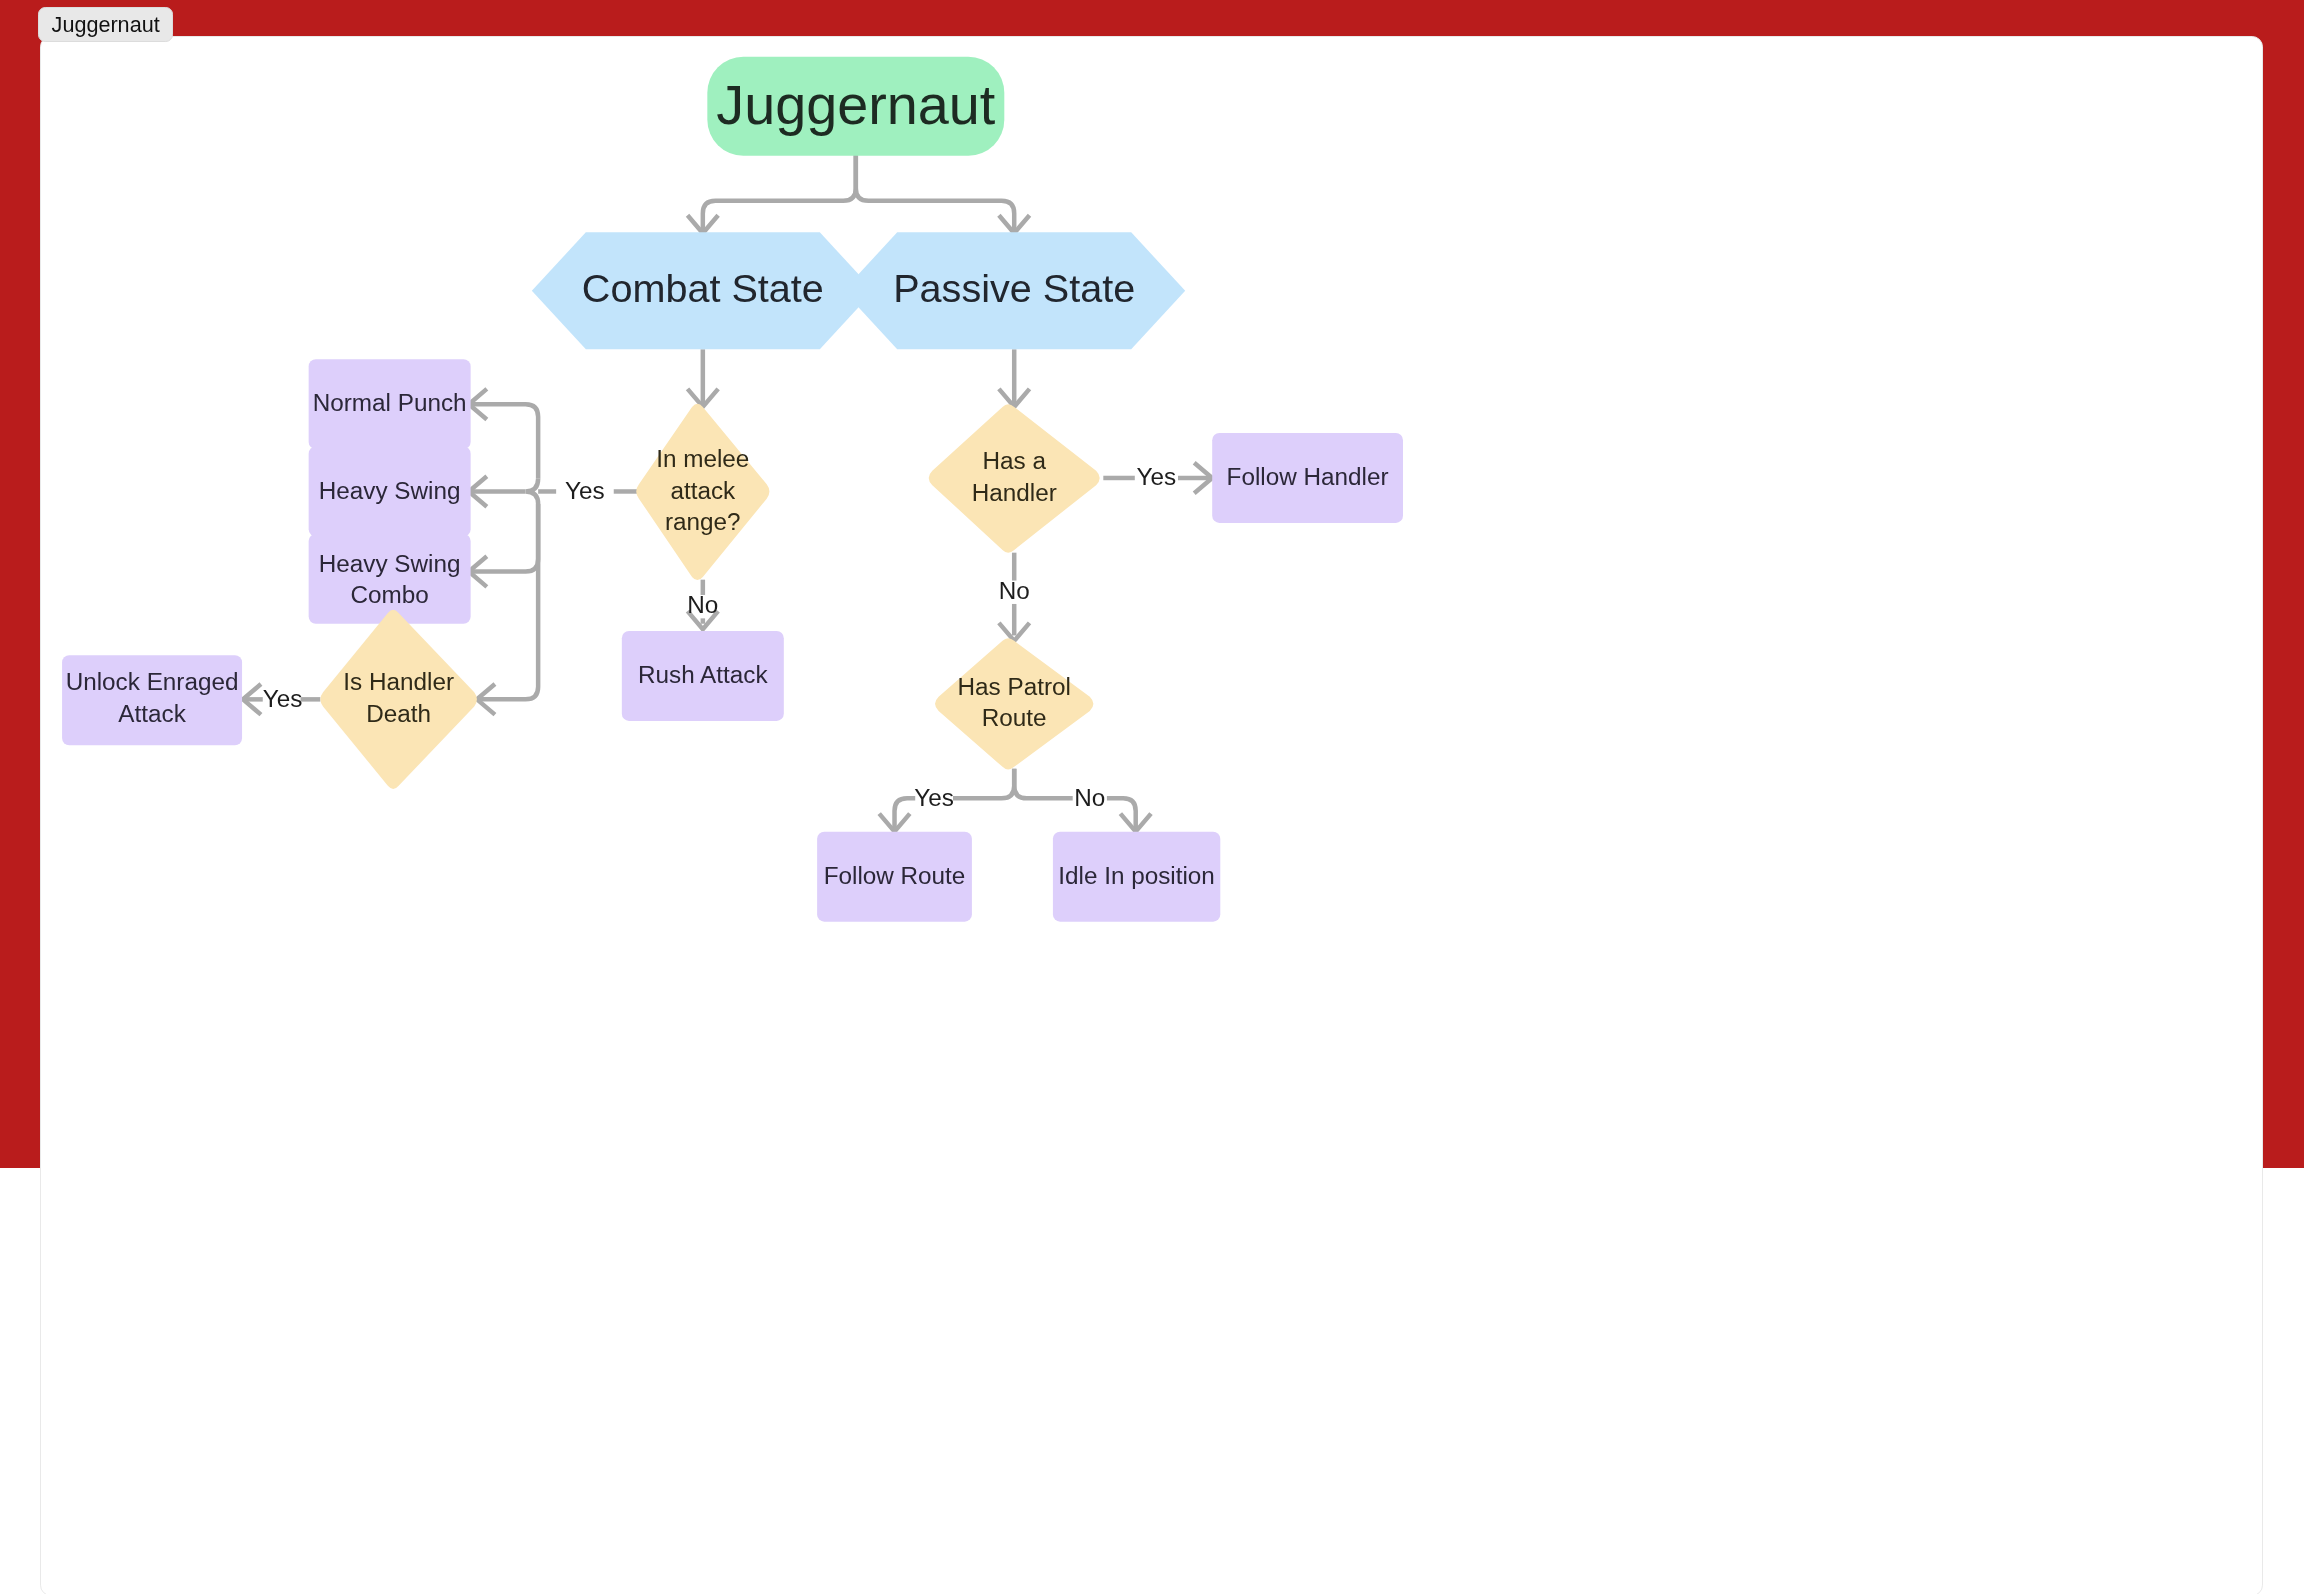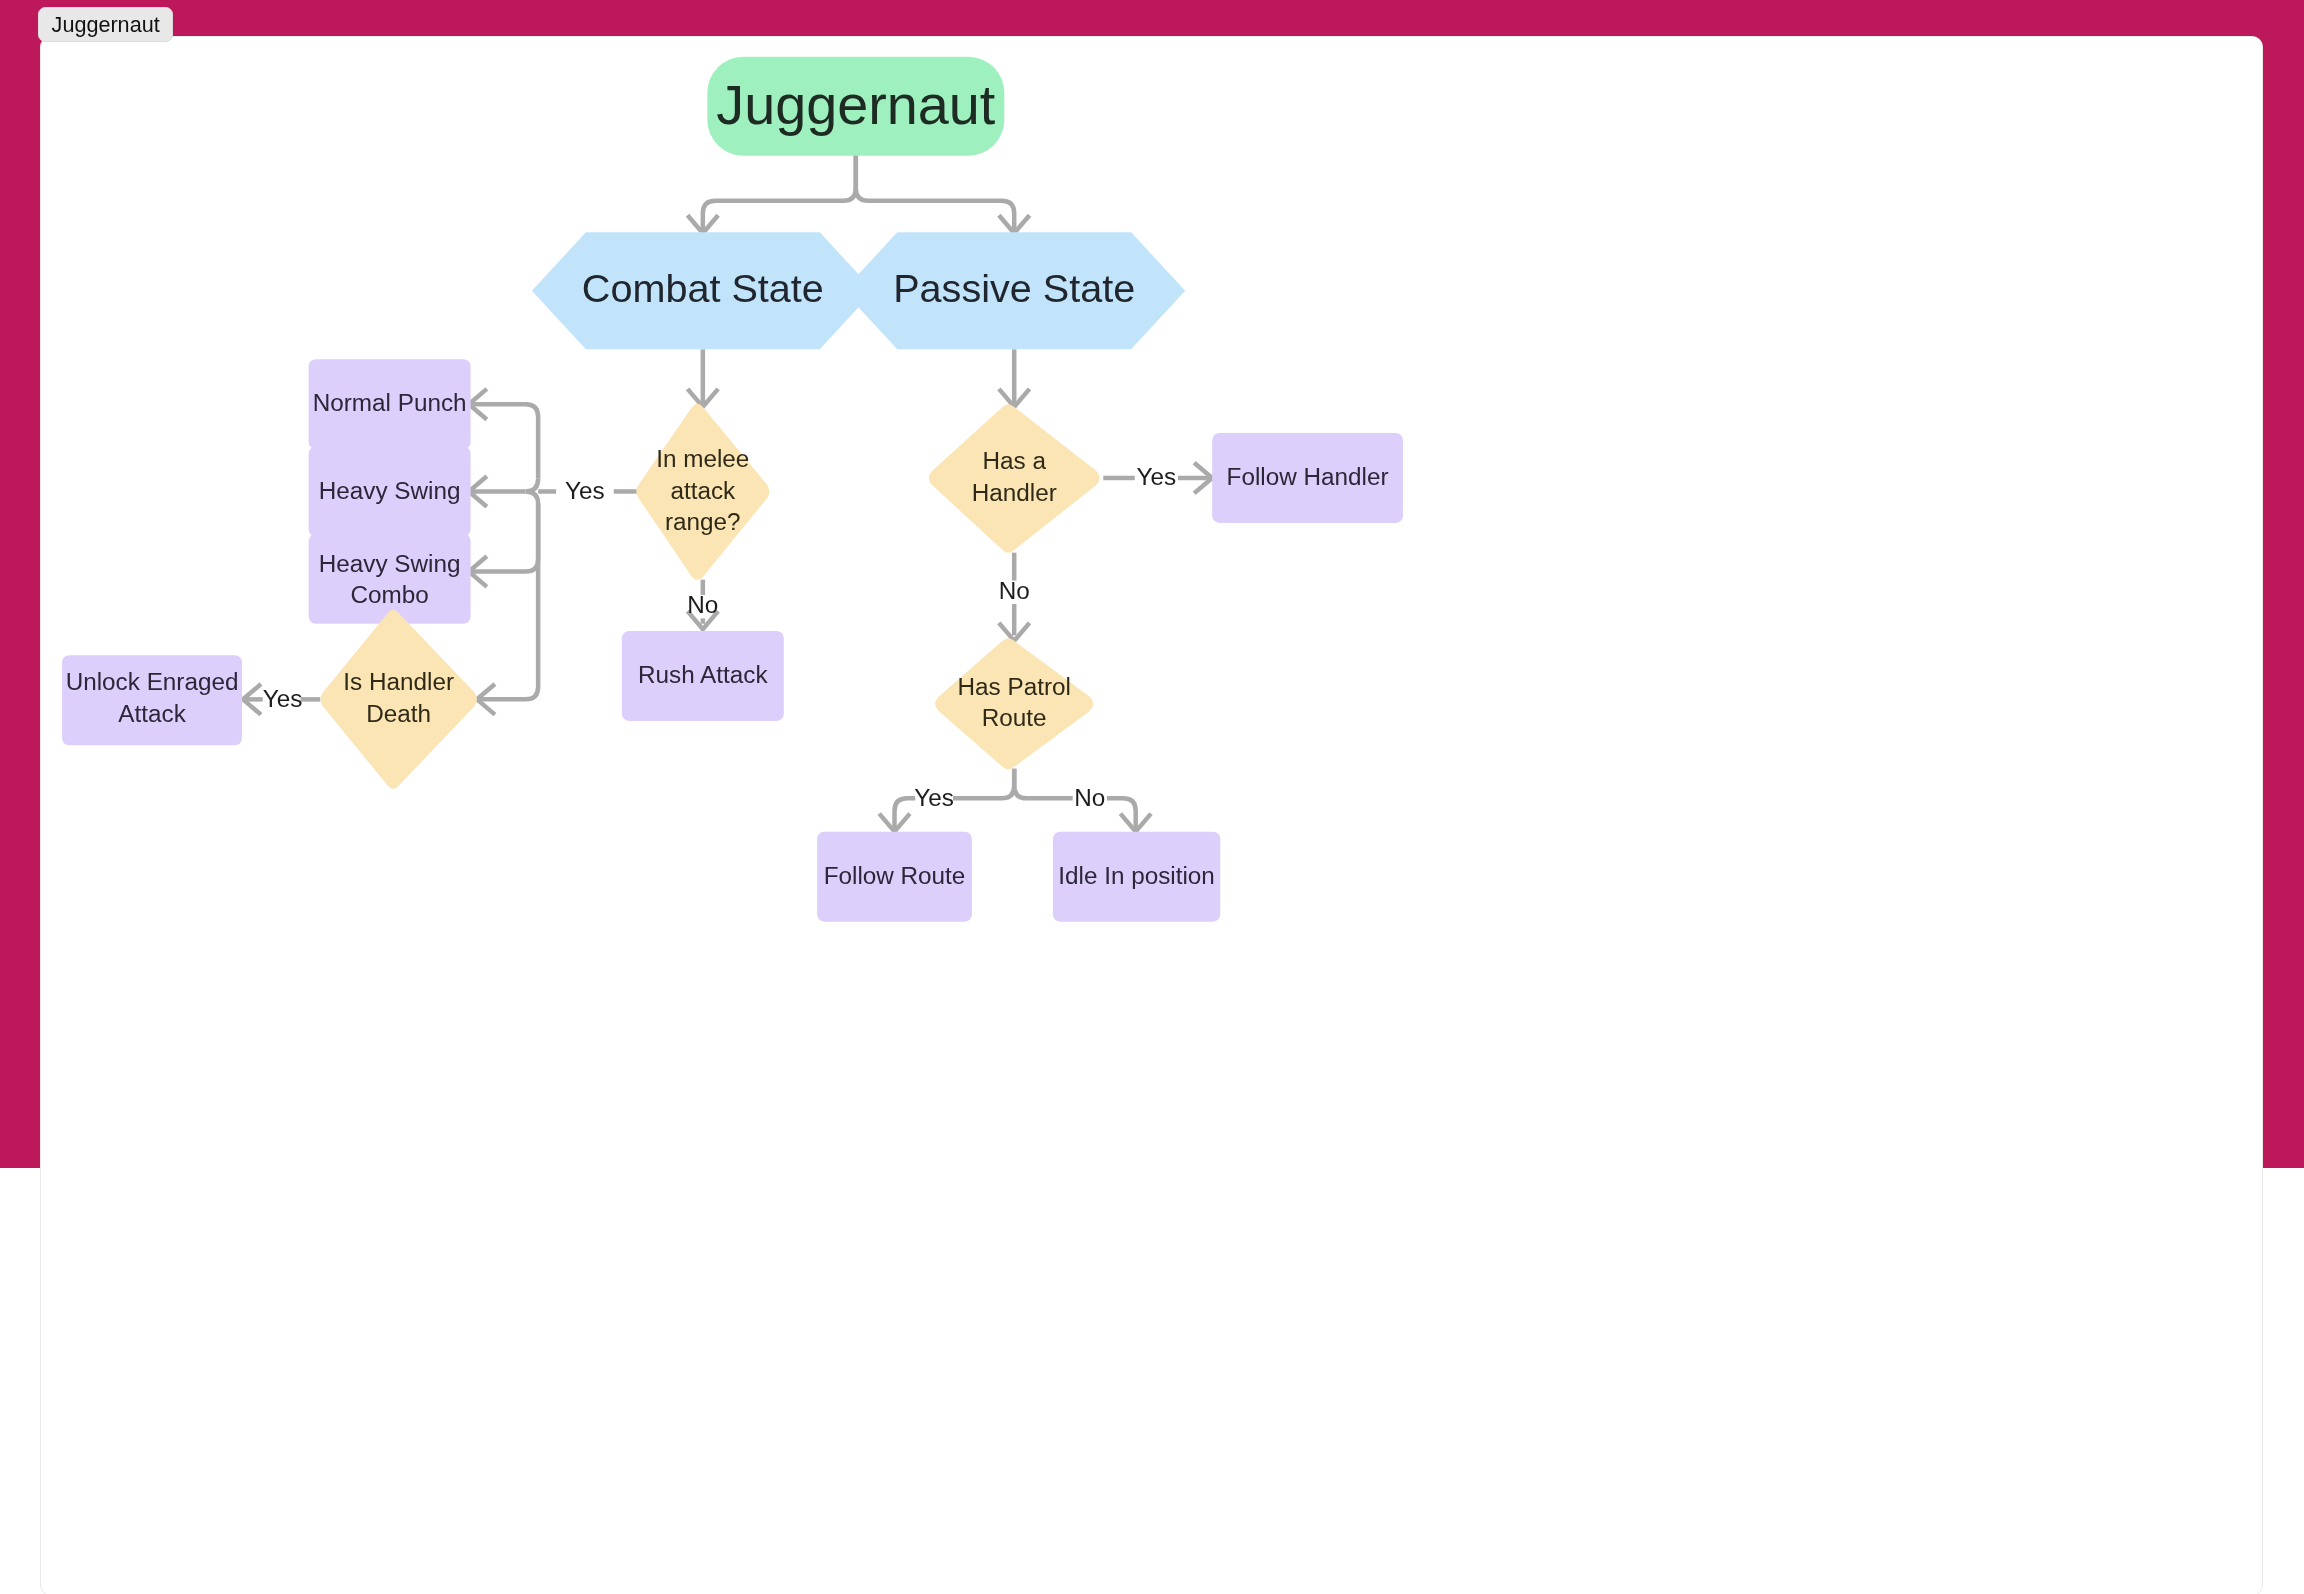--- a/index.html
+++ b/index.html
@@ -8,21 +8,21 @@
     background: #ffffff;
     width: 2304px;
     height: 1595px;
     overflow: hidden;
     font-family: "Liberation Sans", sans-serif;
   }
   #app {
     position: relative;
     width: 2304px;
     height: 1168px;
-    background: #be185d;
+    background: #b91c1c;
   }
   
   #tab-chip {
     position: absolute;
     left: 38px;
     top: 7.2px;
     background: #e8e8e8;
     border: 0.9px solid #dcdcdc;
     border-radius: 7.2px;
     padding: 5.4px 12.6px 6.3px 12.6px;

